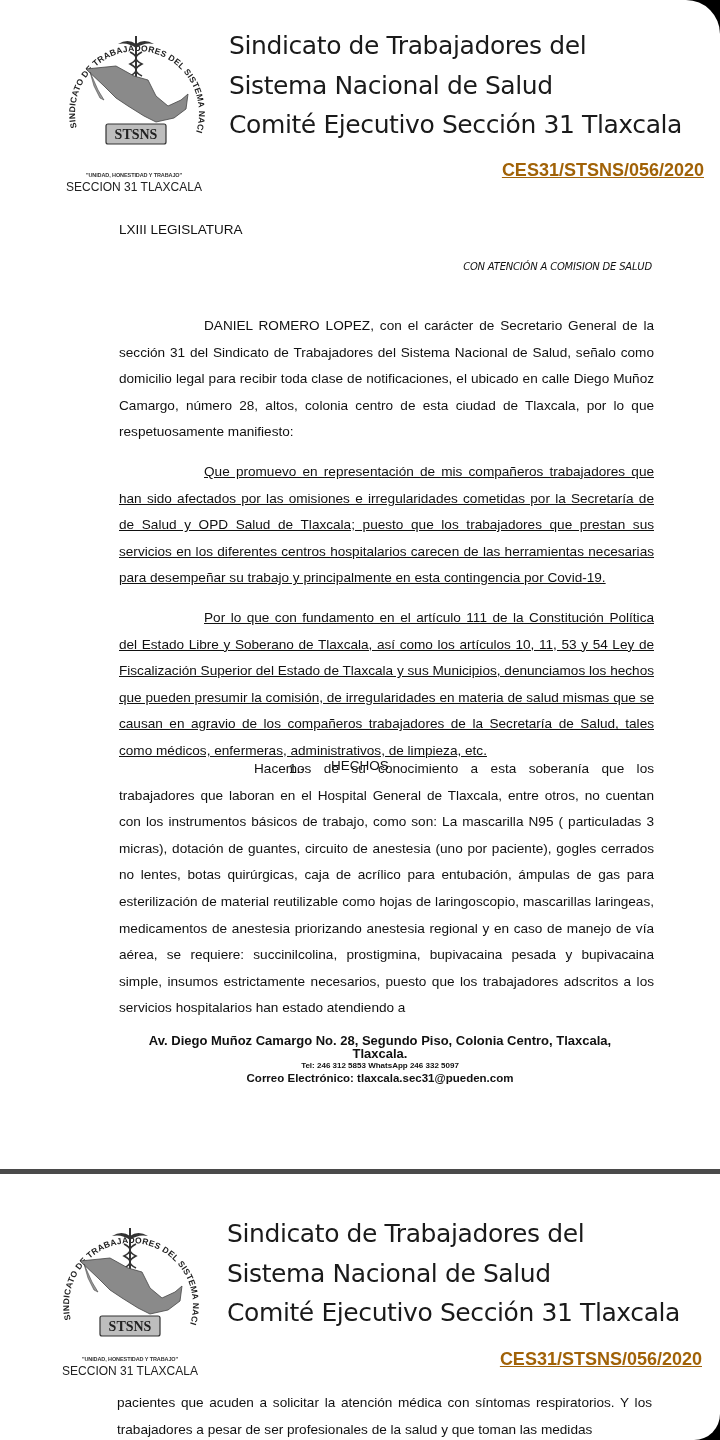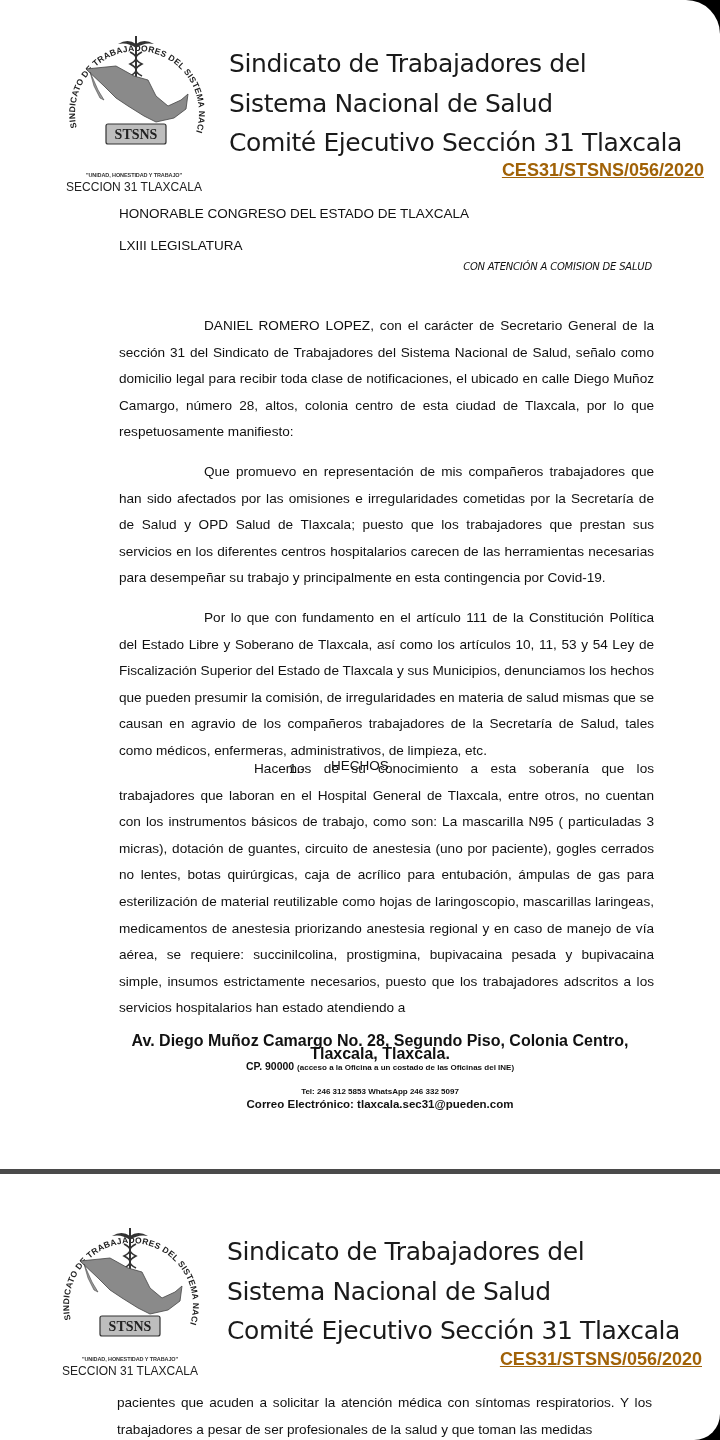--- a/index.html
+++ b/index.html
@@ -14,35 +14,35 @@
   .corner-br::after { content:""; position:absolute; left:0; top:0; width:26px; height:60px;
                background:#fff; border-bottom-right-radius:26px; }
   .page { position:absolute; left:0; width:720px; }
   .logo { position:absolute; width:160px; height:150px; }
   .logo svg { width:160px; height:140px; display:block; }
   .logo .motto { position:absolute; left:0; width:160px; text-align:center;
                  font-size:5.5px; font-weight:bold; color:#333; letter-spacing:-0.1px; }
   .logo .section { position:absolute; left:0; width:160px; text-align:center;
                    font-size:12px; color:#222; }
   .hdr-title { position:absolute; left:229px; font-family:"DejaVu Sans", sans-serif;
-               font-size:25px; color:#1a1a1a; line-height:1; letter-spacing:-0.4px;margin-top:18px; }
+               font-size:25px; color:#1a1a1a; line-height:1; letter-spacing:-0.4px; }
   .ref { position:absolute; right:16px; font-weight:bold; font-size:18px; color:#a16207;text-decoration:underline; }
   .addr-line { position:absolute; left:119px; font-size:13.5px; color:#111; }
   .attn { position:absolute; right:68px; font-family:"DejaVu Sans", sans-serif; font-size:10px; color:#111; letter-spacing:-0.2px;font-style:italic; }
   .body-text { position:absolute; left:119px; width:535px; font-size:13.6px; line-height:26.6px;
                text-align:justify; color:#111; }
   .body-text p { margin:0; text-indent:85px; }
   .body-text p.noindent { text-indent:0; }
-  .body-text p.gap { margin-top:13px; }
+  .body-text p.gap { margin-top:13px;text-decoration:underline; }
   .hechos { position:absolute; left:0; width:720px; text-align:center; font-size:13.5px; color:#111; }
   .footer { position:absolute; left:130px; width:500px; text-align:center; color:#111; font-weight:bold; }
-  .footer .l1 { font-size:16px; line-height:13px; }
+  .footer .l1 { font-size:13px; line-height:13px; }
   .footer .l2 { font-size:10.5px; line-height:12px; }
   .footer .l2 span { font-size:8px; }
-  .footer .l3 { font-size:8px; line-height:11px;margin-top:12px; }
+  .footer .l3 { font-size:8px; line-height:11px; }
   .footer .l4 { font-size:11.5px; line-height:14px; }
   .separator { position:absolute; left:0; top:1169px; width:720px; height:5px; background:#4a4a4a; }
 </style>
 </head>
 <body>
 
 <div class="corner-tr"></div>
 
 <div class="page" style="top:0;height:1160px;">
 
@@ -69,39 +69,37 @@
     <div class="motto" style="top:158px; left:-2px;">"UNIDAD, HONESTIDAD Y TRABAJO"</div>
     <div class="section" style="top:166px; left:-2px;">SECCION 31 TLAXCALA</div>
   </div>
 
   <div class="hdr-title" style="top:33px;">Sindicato de Trabajadores del</div>
   <div class="hdr-title" style="top:73px;">Sistema Nacional de Salud</div>
   <div class="hdr-title" style="top:112px;">Comité Ejecutivo Sección 31 Tlaxcala</div>
 
   <div class="ref" style="top:160px;">CES31/STSNS/056/2020</div>
 
-  <div class="addr-line" style="top:206px;">HONORABLE CONGRESO DEL ESTADO DE TLAXCALA</div>
-  <div class="addr-line" style="top:238px;">LXIII LEGISLATURA</div>
+  <div class="addr-line" style="top:222px;">LXIII LEGISLATURA</div>
   <div class="attn" style="top:261px;">CON ATENCIÓN A COMISION DE SALUD</div>
 
   <div class="body-text" style="top:313px;">
     <p>DANIEL ROMERO LOPEZ, con el carácter de Secretario General  de la sección  31 del Sindicato de Trabajadores del Sistema Nacional de Salud, señalo como domicilio legal para recibir toda clase de notificaciones, el ubicado en calle Diego Muñoz Camargo, número 28, altos, colonia centro de esta ciudad de Tlaxcala, por lo que respetuosamente manifiesto:</p>
     <p class="gap">Que promuevo en representación de mis compañeros trabajadores que han sido afectados por las omisiones e irregularidades cometidas  por la Secretaría de  de Salud y OPD Salud de Tlaxcala; puesto que los trabajadores que prestan sus servicios en los diferentes centros hospitalarios carecen de las herramientas necesarias para desempeñar su trabajo y principalmente en esta contingencia por Covid-19.</p>
     <p class="gap">Por lo que con fundamento en el artículo 111 de la Constitución Política del Estado Libre y Soberano de Tlaxcala, así como los artículos 10, 11, 53  y  54 Ley de Fiscalización Superior del Estado de Tlaxcala y sus Municipios, denunciamos los hechos que pueden presumir la comisión, de irregularidades en materia de salud mismas que se causan en agravio de los compañeros trabajadores de la Secretaría de Salud, tales como médicos, enfermeras, administrativos, de limpieza, etc.</p>
   </div>
 
   <div class="hechos" style="top:758px;">HECHOS</div>
 
   <div class="body-text" style="top:756px;">
     <p><span style="display:inline-block;width:50px;">1.-</span><span>Hacemos de su conocimiento a esta soberanía que los trabajadores que laboran en el Hospital  General de Tlaxcala, entre otros, no cuentan con los instrumentos básicos de trabajo, como son: La mascarilla N95 ( particuladas 3 micras), dotación de guantes, circuito de anestesia (uno por paciente), gogles cerrados no lentes, botas quirúrgicas, caja de acrílico para entubación, ámpulas de gas para esterilización de material reutilizable como hojas de laringoscopio, mascarillas laringeas, medicamentos de anestesia priorizando anestesia regional y en caso de manejo de vía aérea, se requiere: succinilcolina, prostigmina, bupivacaina pesada y bupivacaina simple, insumos estrictamente necesarios, puesto que los trabajadores adscritos a los servicios hospitalarios han estado atendiendo a</span></p>
   </div>
 
   <div class="footer" style="top:1034px;">
     <div class="l1">Av. Diego Muñoz Camargo No. 28, Segundo Piso, Colonia Centro, Tlaxcala, Tlaxcala.</div>
-    <div class="l2"><b>CP. 90000</b> <span>(acceso a la Oficina a un costado de las Oficinas del INE)</span></div>
     <div class="l3">Tel: 246 312 5853    WhatsApp  246 332 5097</div>
     <div class="l4">Correo Electrónico: tlaxcala.sec31@pueden.com</div>
   </div>
 </div>
 
 <div class="separator"></div>
 
 <div class="page" style="top:1174px;height:266px;">
 
   <div class="logo" style="left:50px; top:32px;">

